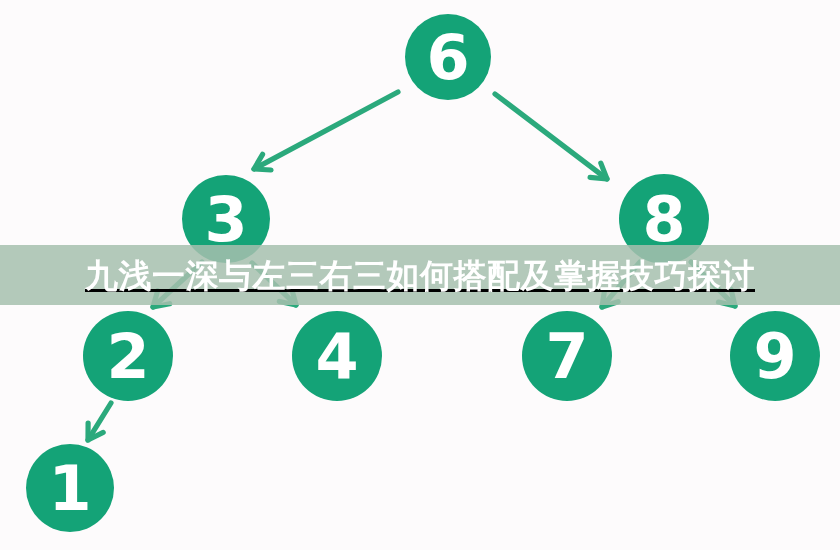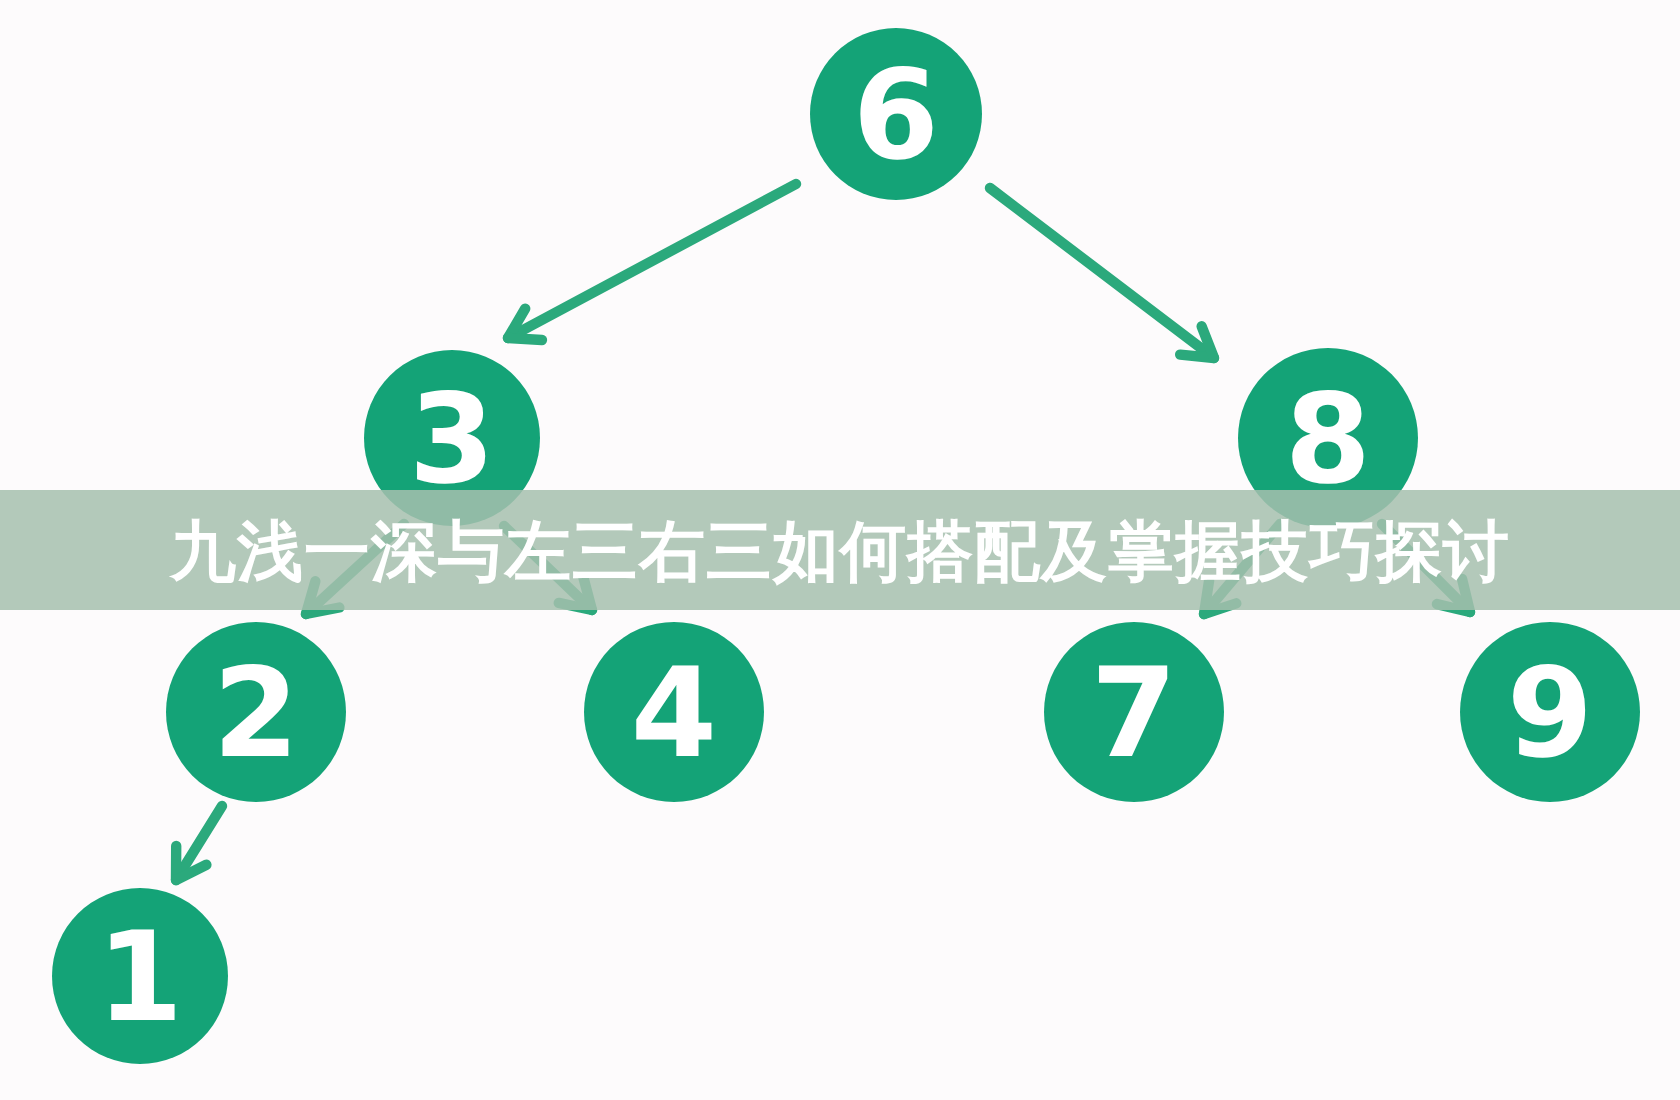--- a/index.html
+++ b/index.html
@@ -115,16 +115,16 @@
       </g>
       <g>
         <circle cx="775" cy="356" r="45" fill="#14a377"></circle>
         <text x="775" y="378" text-anchor="middle" fill="#ffffff" class="digit">9</text>
       </g>
       <g>
         <circle cx="70" cy="488" r="44" fill="#14a377"></circle>
         <text x="70" y="510" text-anchor="middle" fill="#ffffff" class="digit">1</text>
       </g>
     </svg>
-  <div id="banner" style="background: rgba(166, 192, 174, 0.85);">
+  <div id="banner" style="background: rgba(166, 192, 174, 0.85); text-decoration: underline;">
     <span id="banner-text" style="color: rgb(255, 255, 255);">九浅一深与左三右三如何搭配及掌握技巧探讨</span>
   </div>
 </div>
 
 </body></html>

